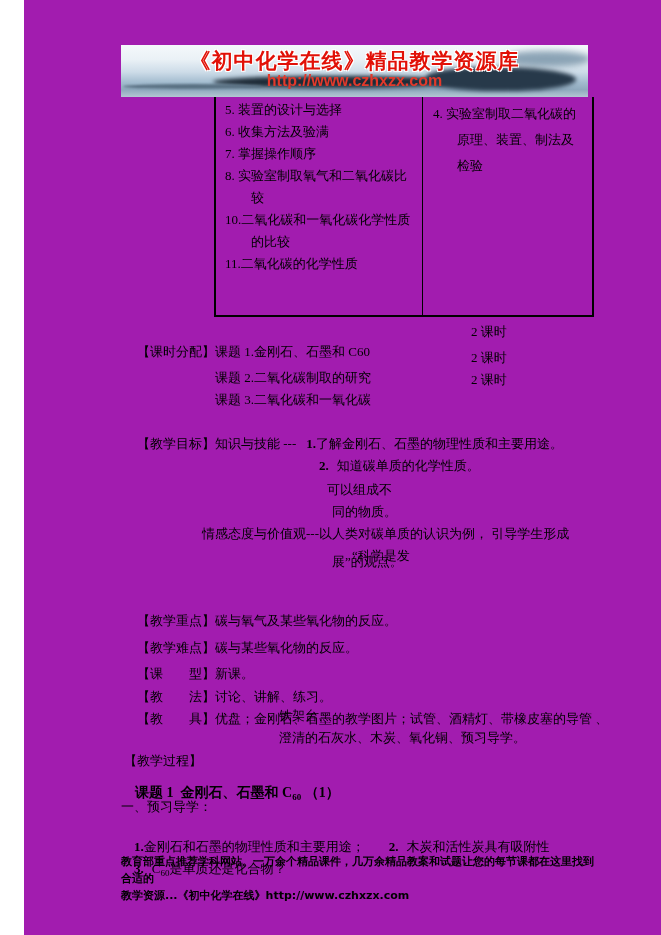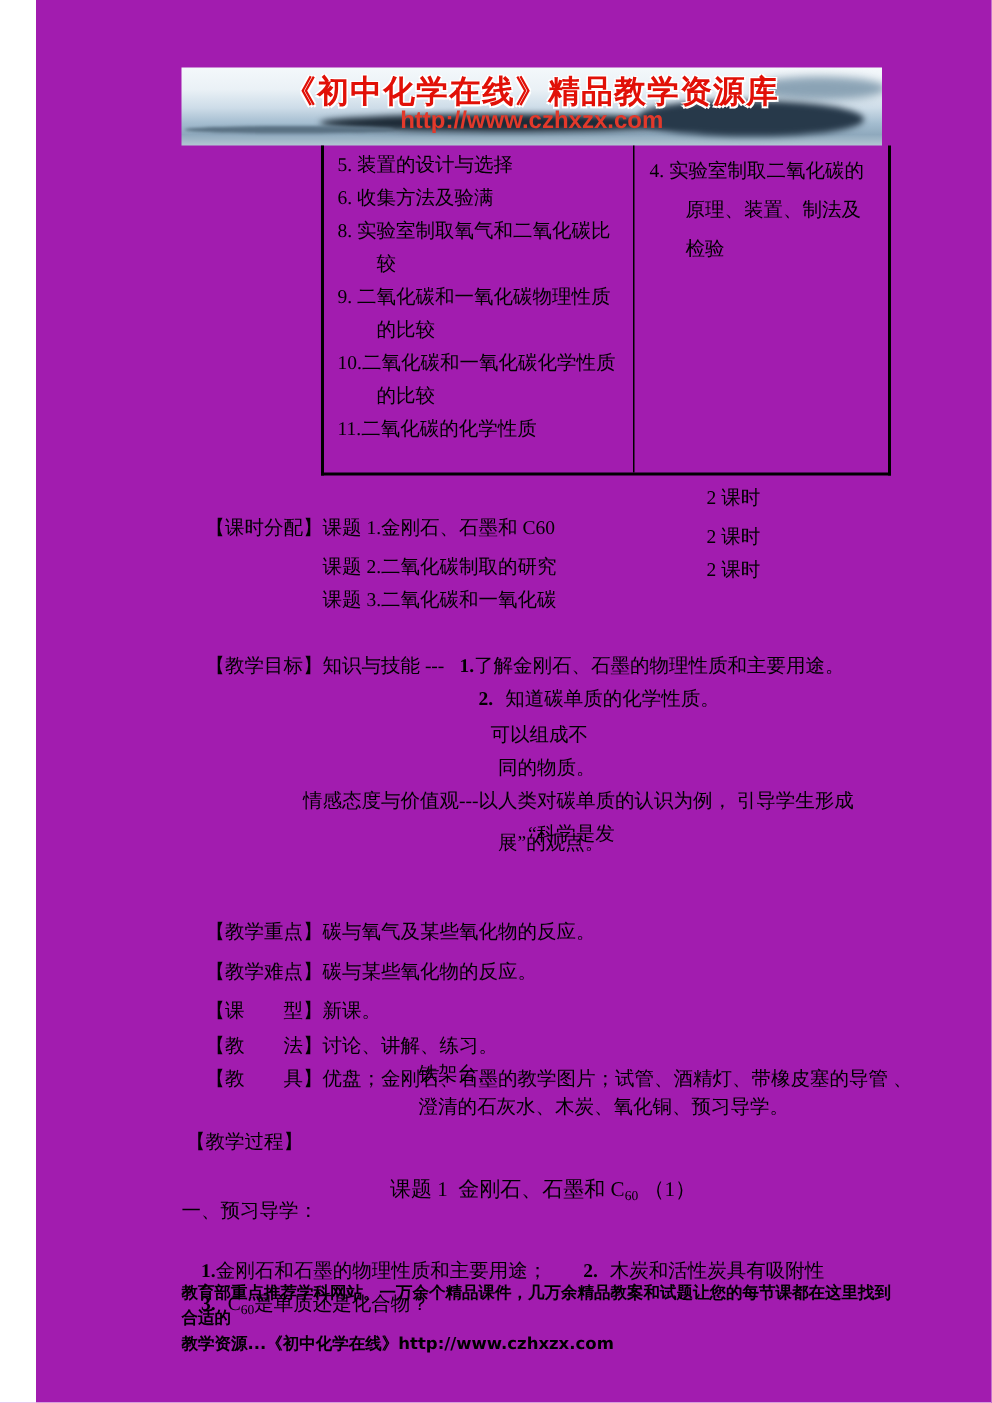--- a/index.html
+++ b/index.html
@@ -41,22 +41,22 @@
   .cell-right .titem { padding-left:24px; text-indent:-24px; line-height:26px; }
   
   .ln { position:absolute; white-space:pre; line-height:20px; }
   .hours { position:absolute; top:0; }
   .b { font-weight:bold; }
   .sub { font-size:9px; vertical-align:-3px; }
   .g8  { margin-left:8px; }
   .g10 { margin-left:10px; }
   .g24 { margin-left:24px; }
   .center-title {
-    position:absolute; left:97px; top:768px; width:468px; text-align:center;
-    font-weight:normal; font-size:14px; white-space:pre;
+    position:absolute; left:97px; top:768px; width:468px; text-align:left;
+    font-weight:bold; font-size:14px; white-space:pre;
   }
   
   .footer {
     position:absolute; left:97px; top:853px; width:474px;
     font-family:"DejaVu Sans","Liberation Sans",sans-serif;
     font-weight:bold; font-size:11px; line-height:17px;
   }
 </style>
 </head>
 <body>
@@ -69,22 +69,22 @@
     <div class="lm lm2"></div>
     <div class="lm lm3"></div>
     <div class="banner-title">《初中化学在线》精品教学资源库</div>
     <div class="banner-url">http://www.czhxzx.com</div>
   </div>
 
   <div class="doc-table">
     <div class="cell cell-left">
         <div class="titem">5. 装置的设计与选择</div>
         <div class="titem">6. 收集方法及验满</div>
+        <div class="titem">7. 掌握操作顺序</div>
         <div class="titem">8. 实验室制取氧气和二氧化碳比较</div>
-        <div class="titem">9. 二氧化碳和一氧化碳物理性质的比较</div>
         <div class="titem">10.二氧化碳和一氧化碳化学性质的比较</div>
         <div class="titem">11.二氧化碳的化学性质</div>
       </div>
     <div class="cell cell-right">
         <div class="titem">4. 实验室制取二氧化碳的原理、装置、制法及检验</div>
       </div>
   </div>
 
   <div class="ln" style="top:322px;left:100px">
     <span>【课时分配】</span><span>课题 1.金刚石、石墨和 C60</span><span class="hours" style="left:347px">2 课时</span>

